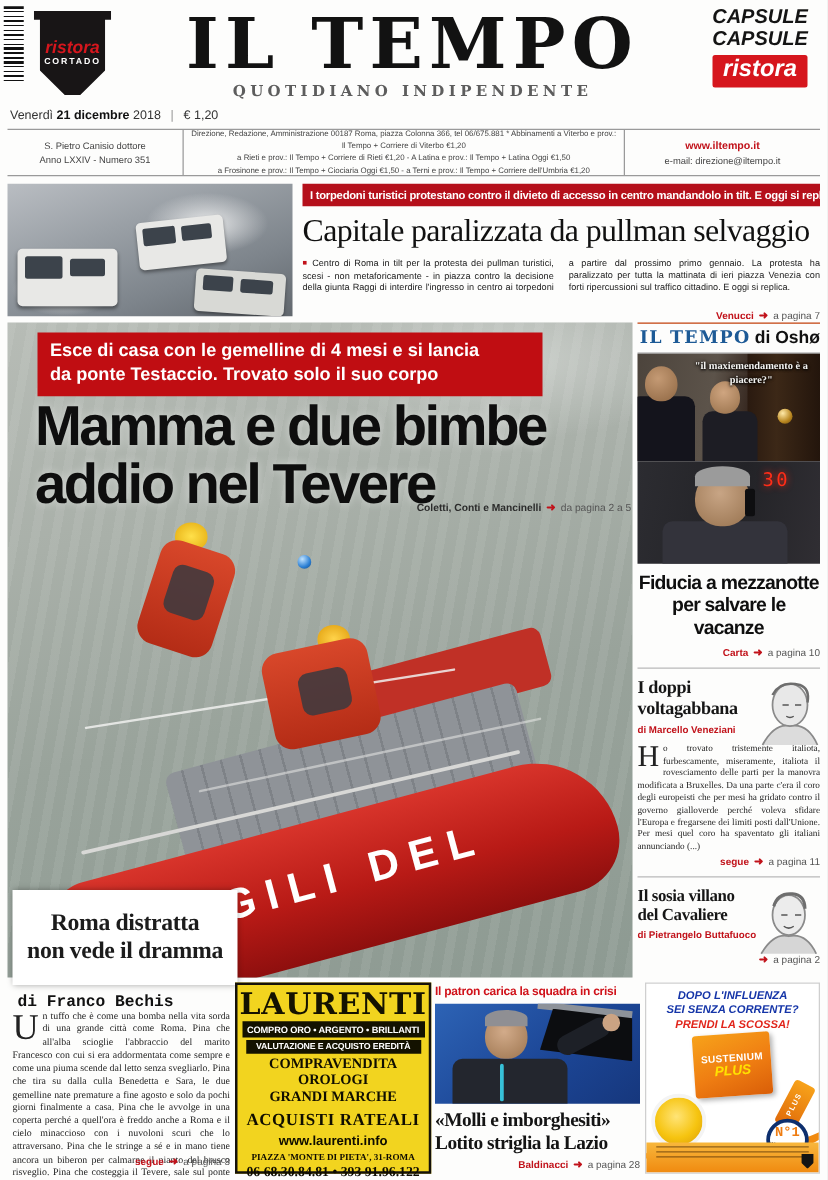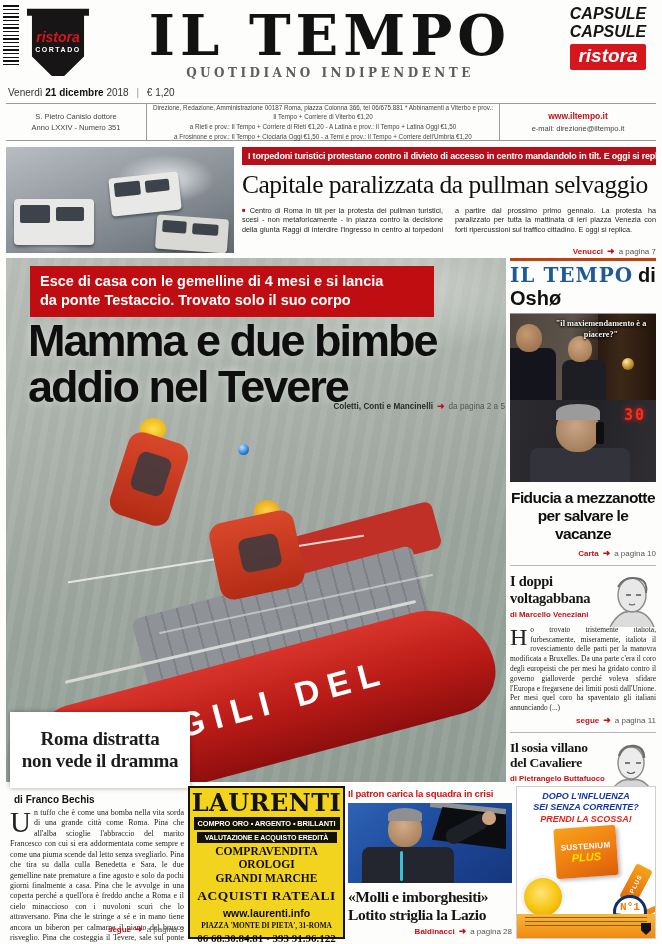--- a/index.html
+++ b/index.html
@@ -86,45 +86,45 @@
     font-family:"Liberation Sans",sans-serif;font-weight:bold;font-size:14.5px;line-height:1.32;white-space:nowrap;}
   #main-headline{left:28px;top:318px;width:470px;font-family:"Liberation Sans",sans-serif;font-weight:bold;
     font-size:45px;line-height:1.03;letter-spacing:-2px;color:#0e0e0e;text-shadow:0 0 8px rgba(255,255,255,.45);}
   #main-byline{left:300px;top:401px;width:205px;}
   #main-byline .byline{font-size:8.2px;}
 
   
   #bechis-box{left:10px;top:712px;width:180px;height:76px;background:#fff;box-shadow:0 0 5px rgba(0,0,0,.35);
     display:flex;align-items:center;justify-content:center;text-align:center;}
   #bechis-box .hl{font-weight:bold;font-size:19px;line-height:1.18;color:#1c1c1c;letter-spacing:-0.3px;}
-  #bechis-author{left:14px;top:794px;font-family:Liberation Sans, sans-serif;font-weight:bold;font-size:10px;color:#111;}
+  #bechis-author{left:14px;top:794px;font-family:Liberation Mono, monospace;font-weight:bold;font-size:13px;color:#111;}
   #bechis-body{left:10px;top:808px;width:174px;font-size:7.9px;line-height:1.32;text-align:justify;color:#1d1d1d;}
   .dropcap{float:left;font-size:29px;line-height:0.82;padding:3px 3px 0 0;font-weight:normal;color:#222;}
   #bechis-segue{left:10px;top:924px;width:174px;}
 
   
   #right-col{left:510px;top:258px;width:146px;}
-  #osho-head{position:relative;border-top:3px solid #c2410c;border-bottom:1px solid #9a9a9a;
-    text-align:left;padding:2px 0 3px;font-size:20px;}
+  #osho-head{position:relative;border-top:1px solid #c2410c;border-bottom:1px solid #9a9a9a;
+    text-align:right;padding:2px 0 3px;font-size:14px;}
   #osho-head .brand{color:#1d5a96;font-family:"DejaVu Serif",serif;font-weight:bold;letter-spacing:1px;}
   #osho-head .suffix{color:#111;font-family:"Liberation Sans",sans-serif;font-weight:bold;}
   #osho-photo-top{position:relative;height:86px;overflow:hidden;background:
      linear-gradient(100deg,#4c443c 0%,#5c534a 40%,#33241c 62%,#1d120c 100%);}
   #osho-photo-top .door{position:absolute;right:0;top:0;width:58px;height:100%;
      background:linear-gradient(to right,#2a1a10,#3c2817 40%,#23150c);}
   #osho-photo-top .knob{position:absolute;right:22px;top:44px;width:12px;height:12px;border-radius:50%;
      background:radial-gradient(circle at 35% 30%,#ffe9a8,#b8861f 60%,#6b4a10);}
   .sil-head{position:absolute;border-radius:50% 50% 46% 46%;}
   .sil-body{position:absolute;border-radius:8px 8px 0 0;}
   #osho-caption{position:absolute;left:40px;top:4px;width:102px;text-align:center;color:#f4f4f2;
      font-size:8.3px;font-weight:bold;line-height:1.35;text-shadow:0 1px 2px #000,0 0 3px #000;}
   #osho-photo-bottom{position:relative;height:82px;overflow:hidden;background:
      linear-gradient(100deg,#2c2c31 0%,#232327 55%,#302e33 100%);}
-  #osho-led{position:absolute;right:10px;top:6px;color:#ff2d18;font-family:"DejaVu Sans Mono",monospace;
-     font-weight:bold;font-size:15px;letter-spacing:2px;text-shadow:0 0 6px rgba(255,40,20,.9);}
+  #osho-led{position:absolute;right:24px;top:6px;color:#ff2d18;font-family:"DejaVu Sans Mono",monospace;
+     font-weight:normal;font-size:15px;letter-spacing:2px;text-shadow:0 0 6px rgba(255,40,20,.9);}
   #fiducia{margin-top:7px;text-align:center;font-family:"Liberation Sans",sans-serif;font-weight:bold;
      font-size:15.5px;line-height:1.15;letter-spacing:-0.6px;color:#0f0f0f;}
   #fiducia-byline{margin-top:6px;}
   .thin-rule{border-top:1px solid #b9b9b9;margin-top:7px;}
   .opinion{position:relative;margin-top:7px;}
   .opinion .hl{width:92px;font-weight:bold;font-size:14.5px;line-height:1.12;letter-spacing:-0.3px;color:#161616;}
   .opinion .author{margin-top:4px;font-family:"Liberation Sans",sans-serif;font-weight:bold;font-size:7.8px;color:#c1121a;}
   .sketch{position:absolute;right:0;top:0;}
   #ven-body{margin-top:6px;font-size:7.4px;line-height:1.32;text-align:justify;color:#1d1d1d;}
   #ven-body .dropcap{font-size:24px;}

